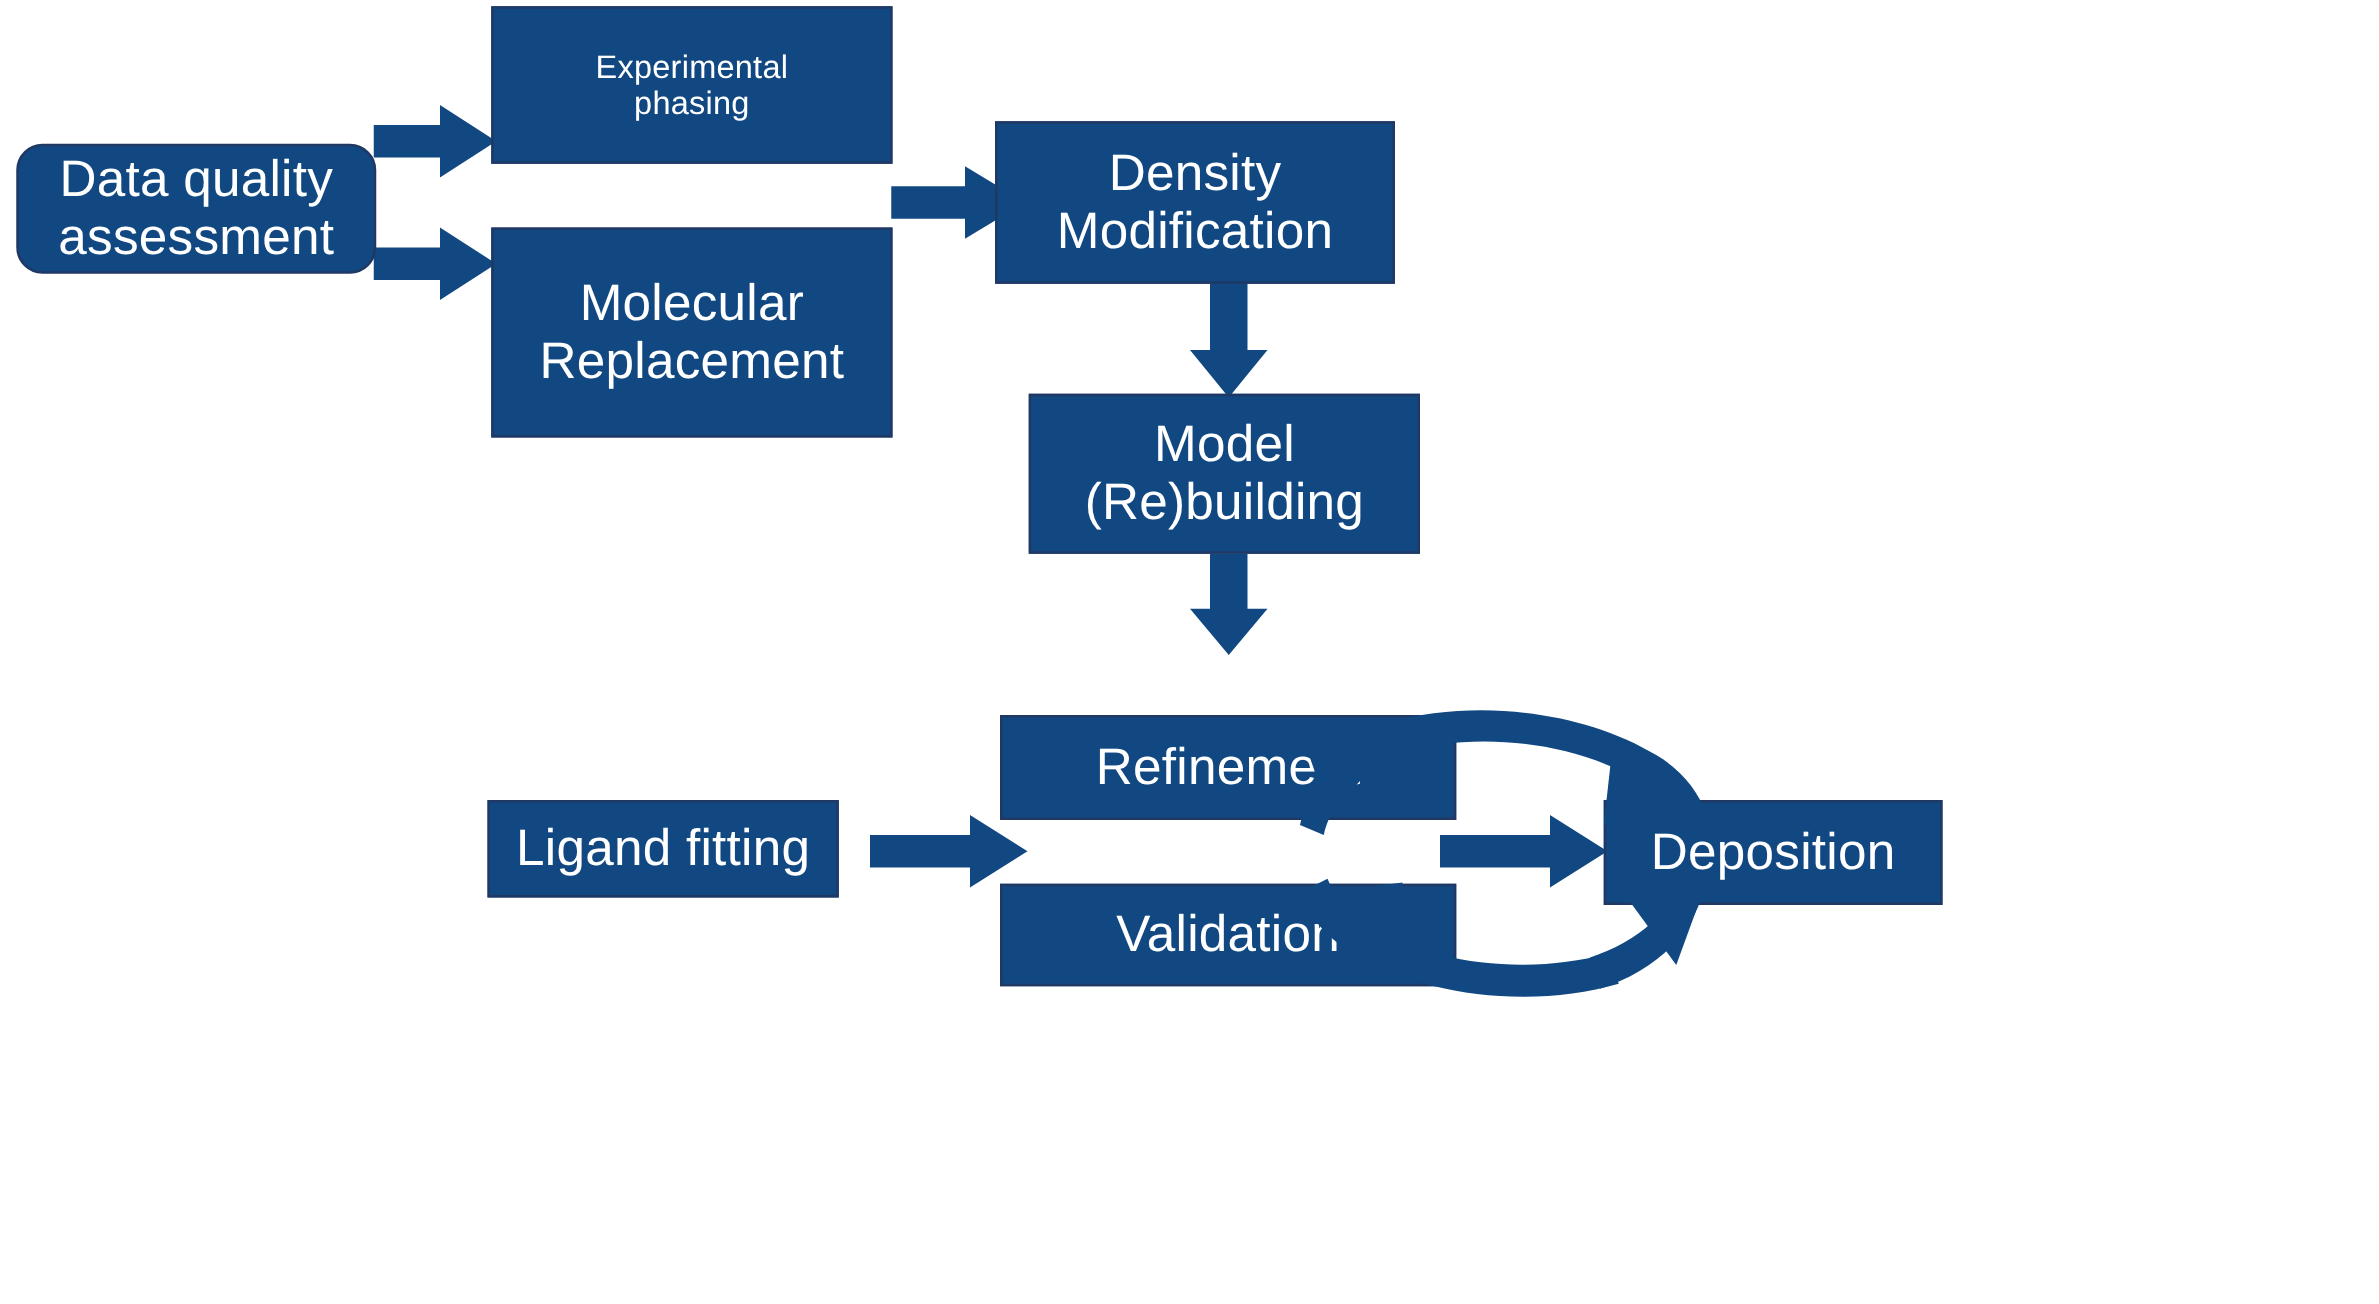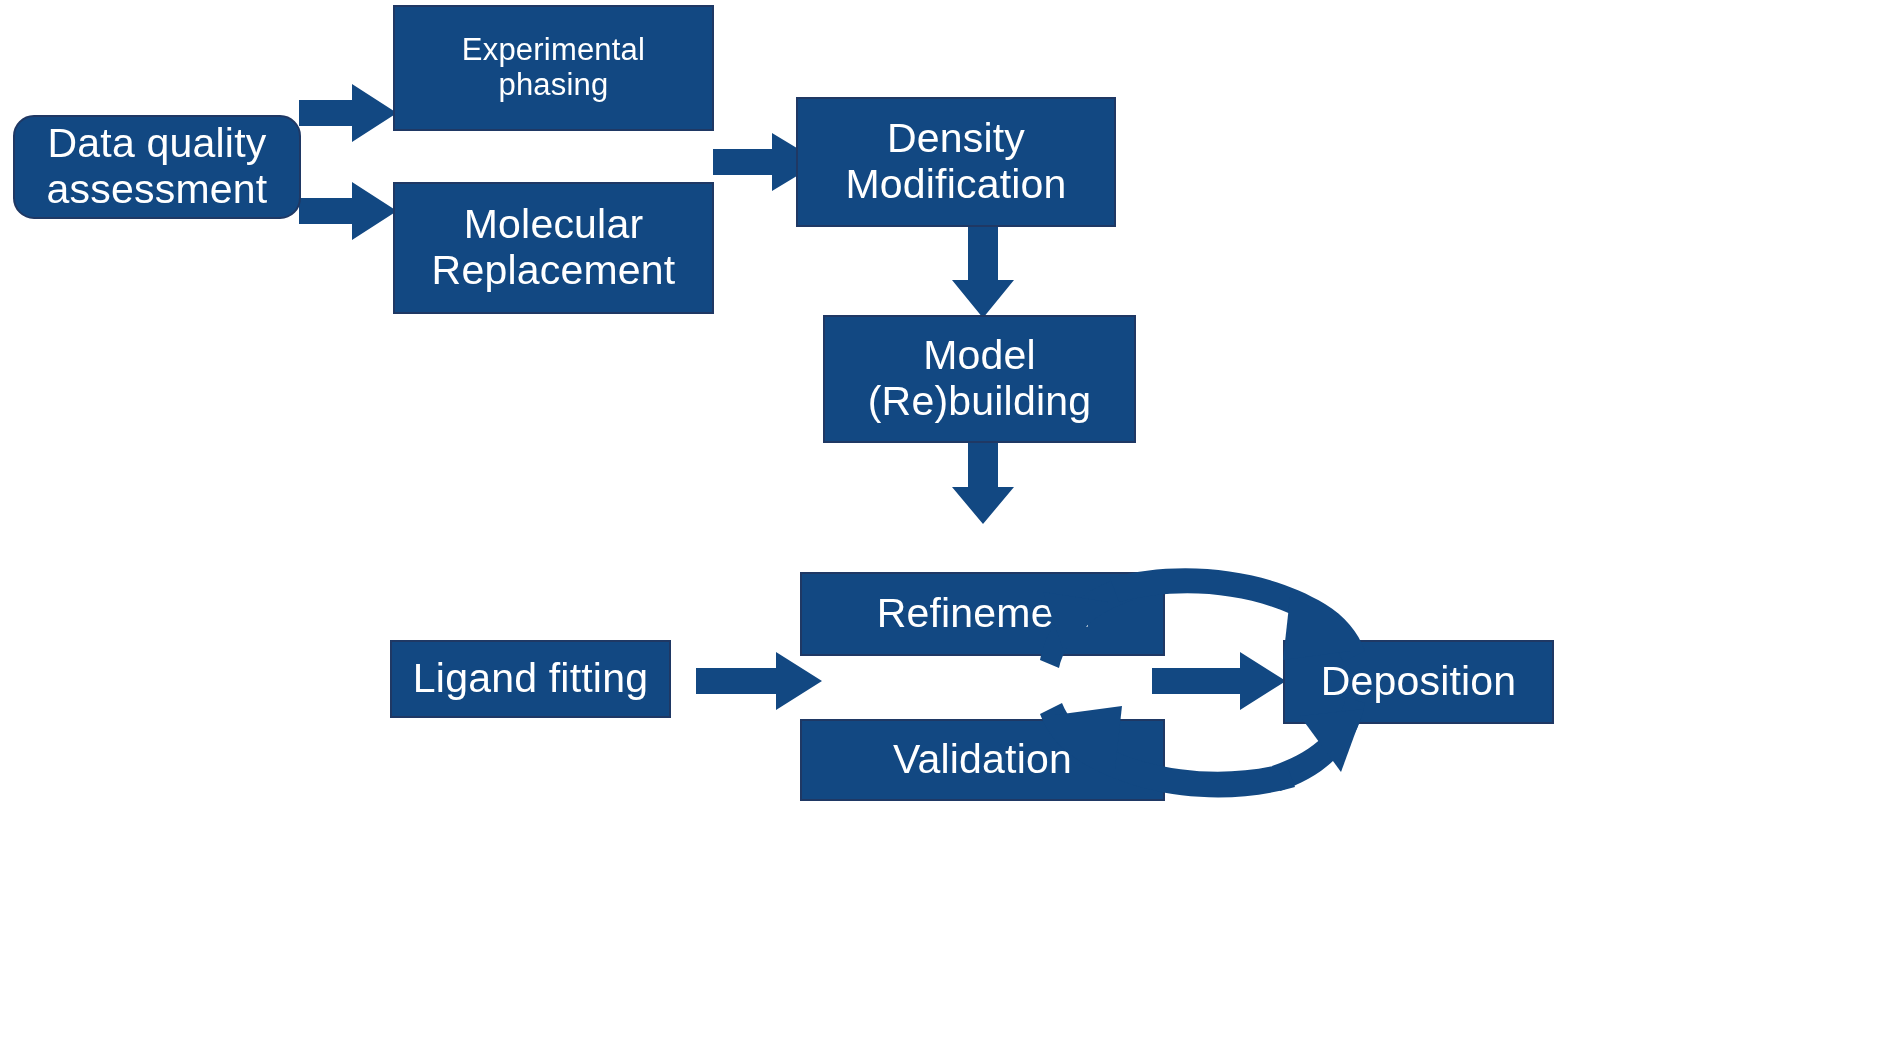--- a/index.html
+++ b/index.html
@@ -31,26 +31,26 @@
     letter-spacing: 0.2px;
     z-index: 5;
   }
   .node-label {
     display: block;
     white-space: pre-line;
     padding: 0 6px;
   }
   
   #node-data-quality     { left: 13px;   top: 115px; width: 288px; height: 104px; font-size: 41px; border-radius: 21px; }
-  #node-exp-phasing      { left: 393px;  top: 5px;   width: 321px; height: 126px; font-size: 31px; }
-  #node-mol-replacement  { left: 393px;  top: 182px; width: 321px; height: 132px; font-size: 41px; }
+  #node-exp-phasing      { left: 393px;  top: 5px;   width: 321px; height: 126px; font-size: 26px; }
+  #node-mol-replacement  { left: 393px;  top: 182px; width: 321px; height: 168px; font-size: 41px; }
   #node-density-mod      { left: 796px;  top: 97px;  width: 320px; height: 130px; font-size: 41px; }
   #node-model-rebuild    { left: 823px;  top: 315px; width: 313px; height: 128px; font-size: 41px; align-items: center; }
   #node-refinement       { left: 800px;  top: 572px; width: 365px; height: 84px;  font-size: 41px; z-index: 7; }
-  #node-validation       { left: 800px;  top: 707px; width: 365px; height: 82px;  font-size: 41px; z-index: 7; margin-top: 12px; }
+  #node-validation       { left: 800px;  top: 707px; width: 365px; height: 82px;  font-size: 41px; z-index: 7; }
   #node-ligand-fitting   { left: 390px;  top: 640px; width: 281px; height: 78px;  font-size: 41px; }
   #node-deposition       { left: 1283px; top: 640px; width: 271px; height: 84px;  font-size: 41px; }
 
   
   #connectors {
     position: absolute;
     left: 0; top: 0;
     width: 1903px;
     height: 1043px;
     z-index: 2;

